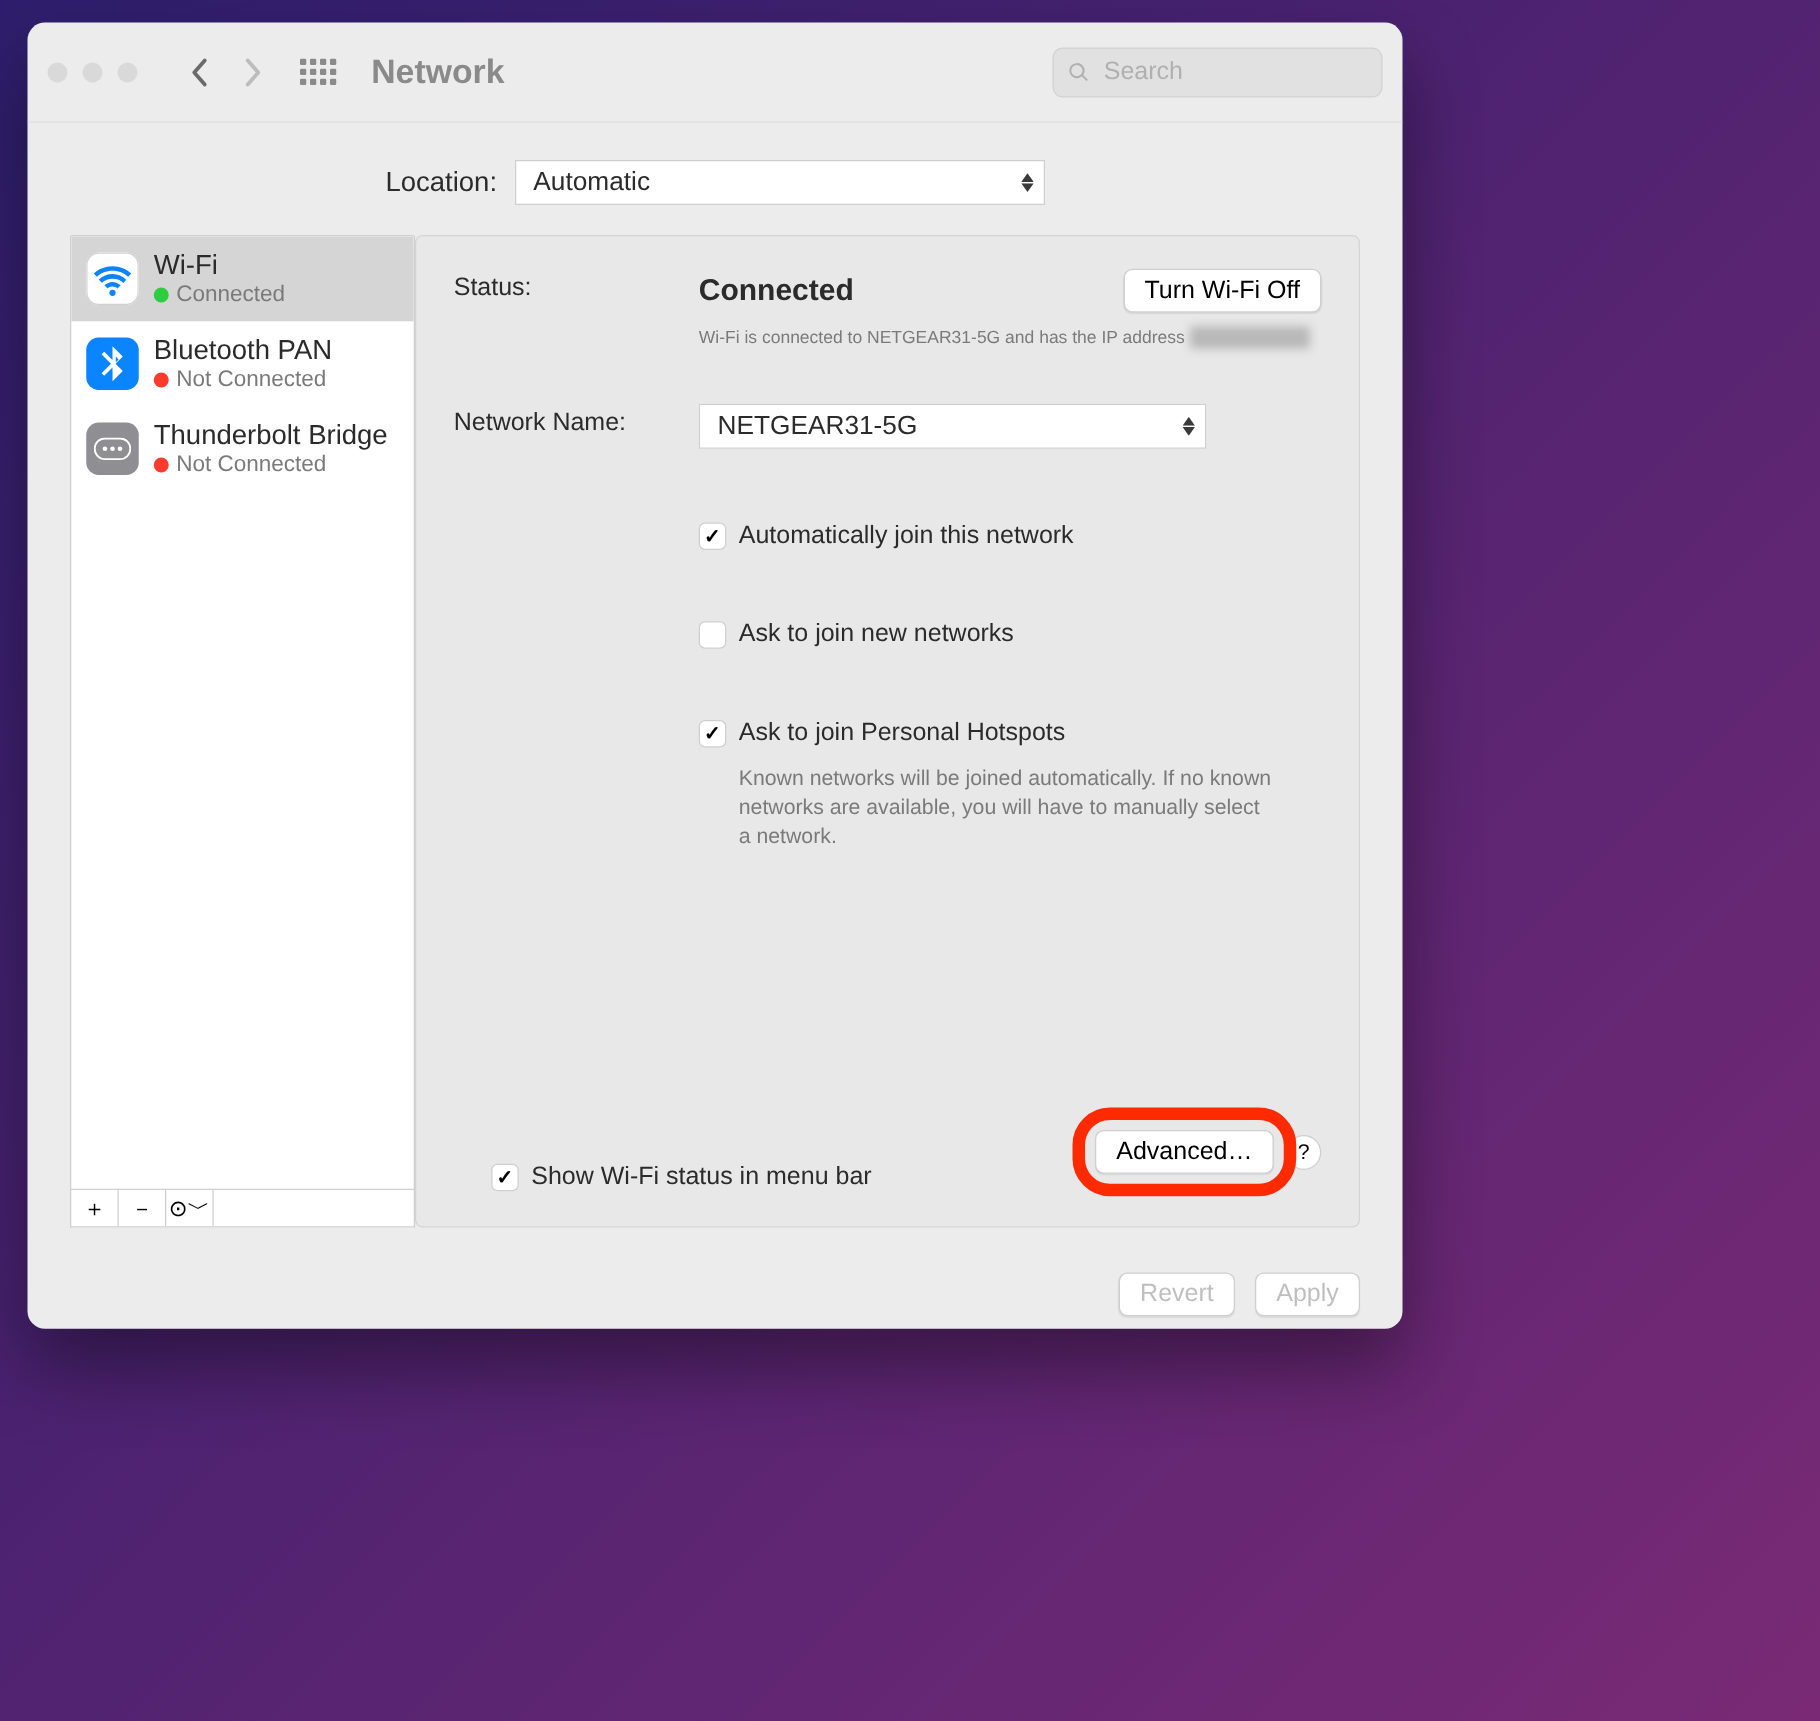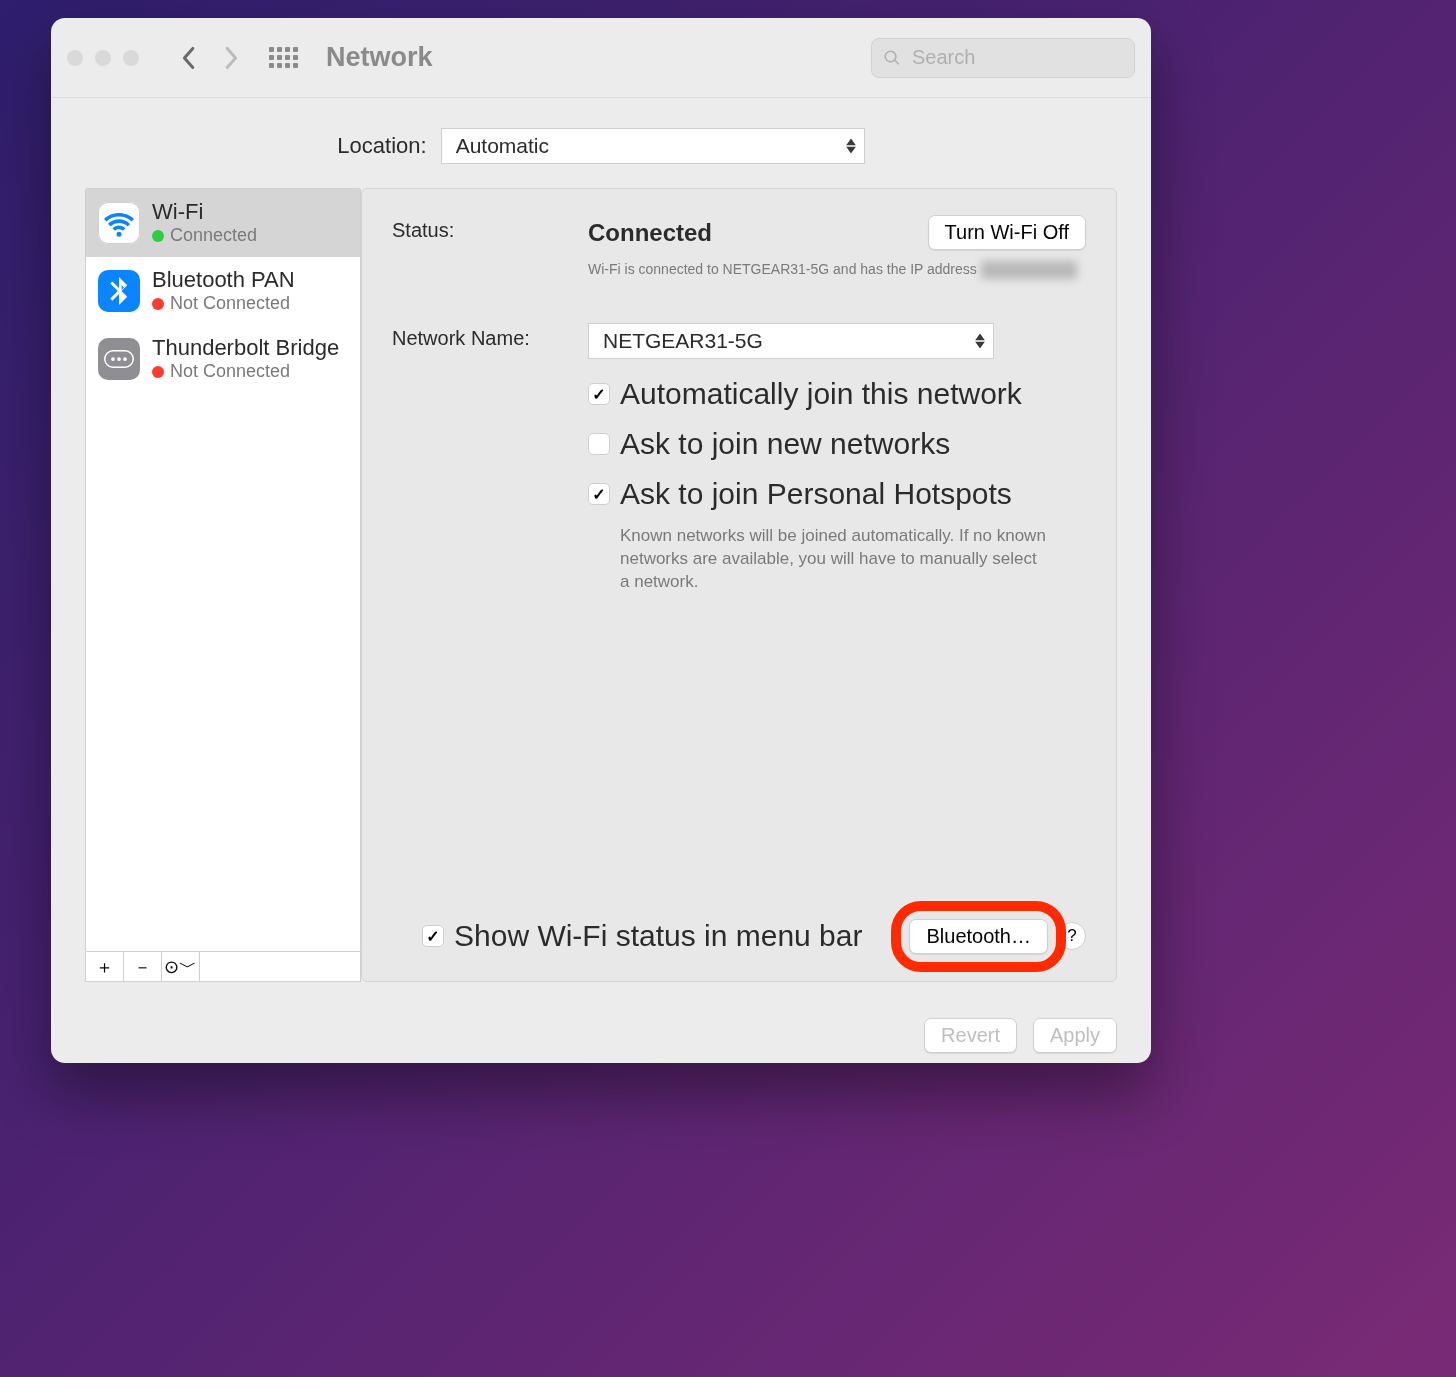--- a/index.html
+++ b/index.html
@@ -27,21 +27,21 @@
     width: 1456px;
     height: 1377px;
     font-family: -apple-system, "Helvetica Neue", Helvetica, Arial, sans-serif;
     font-size: 20px;
     color: var(--text);
     background: linear-gradient(135deg, #2e1e6d 0%, #4a2270 40%, #7a2a75 100%);
   }
 
   .window {
     position: absolute;
-    left: 51px;
+    left: 22px;
     top: 18px;
     width: 1100px;
     height: 1045px;
     background: var(--bg-window);
     border-radius: 14px;
     box-shadow: 0 30px 60px rgba(0,0,0,0.4);
     overflow: hidden;
     display: flex;
     flex-direction: column;
   }
@@ -248,23 +248,24 @@
     filter: blur(4px);
     vertical-align: middle;
     border-radius: 2px;
   }
 
   .network-select { margin-top: 32px; }
   .popup-select.netw { width: 406px; }
 
   .chk-col { width: 196px; flex: none; }
   .chk-row {
-    display: flex; align-items: center; gap: 10px;
-    font-size: 30px;
+    display: flex; align-items: flex-end; gap: 10px;
+    font-size: 20px;
     padding: 6px 0;
+    margin-top: 40px;
   }
   .chk {
     width: 22px; height: 22px;
     border-radius: 5px;
     border: 1px solid var(--border);
     background: var(--bg-white);
     display: flex; align-items: center; justify-content: center;
     color: #000;
     flex: none;
   }
@@ -490,21 +491,21 @@
         </div>
       </div>
 
       <div class="details-foot">
         <div class="chk-row">
           <span class="chk on"></span>
           <span>Show Wi-Fi status in menu bar</span>
         </div>
         <div class="right">
           <div style="position:relative;">
-            <button class="btn">Bluetooth…</button>
+            <button class="btn">Advanced…</button>
             <div class="highlight-ring" style="left:-18px; top:-18px; right:-18px; bottom:-18px;"></div>
           </div>
           <button class="help-btn">?</button>
         </div>
       </div>
 
     </div>
   </div>
 
   <div class="window-foot">

